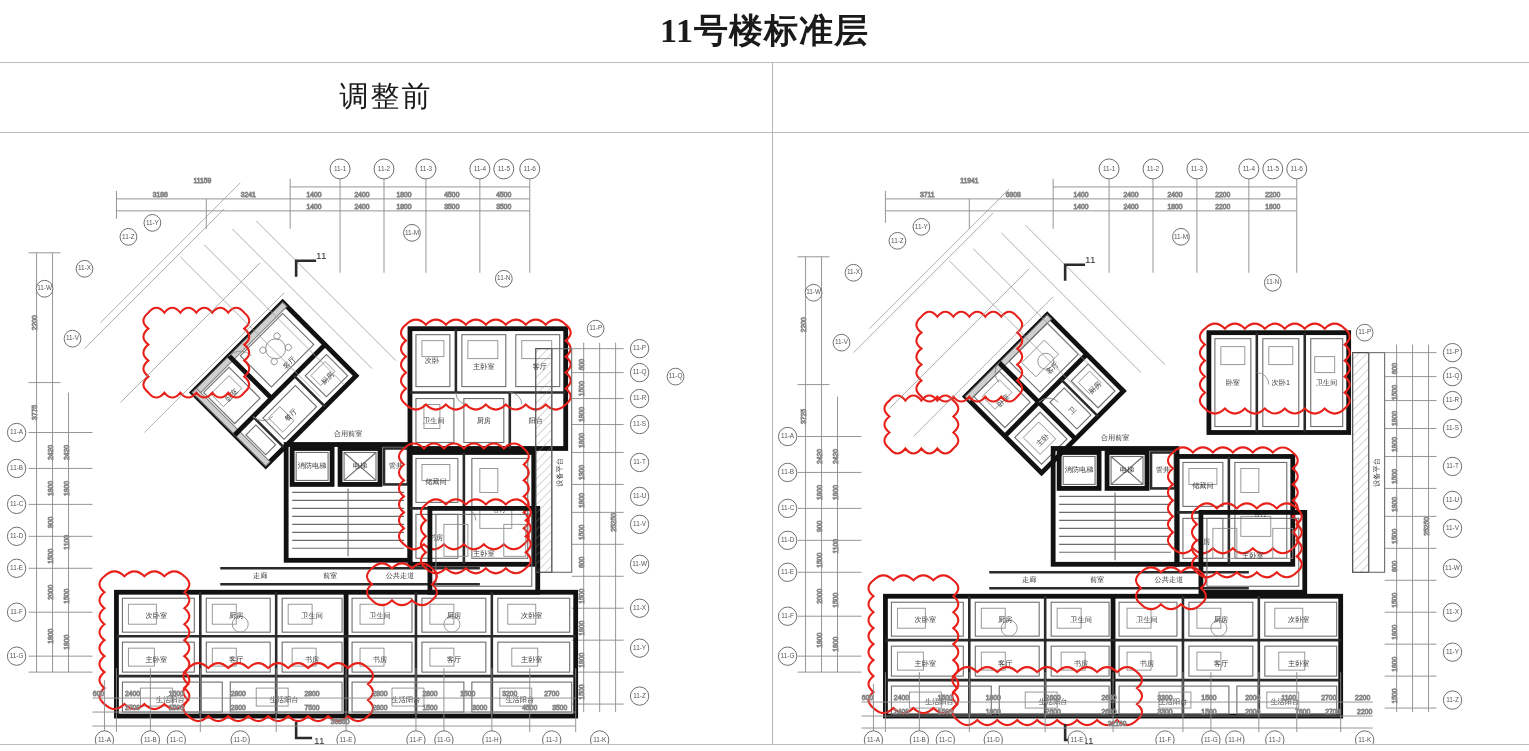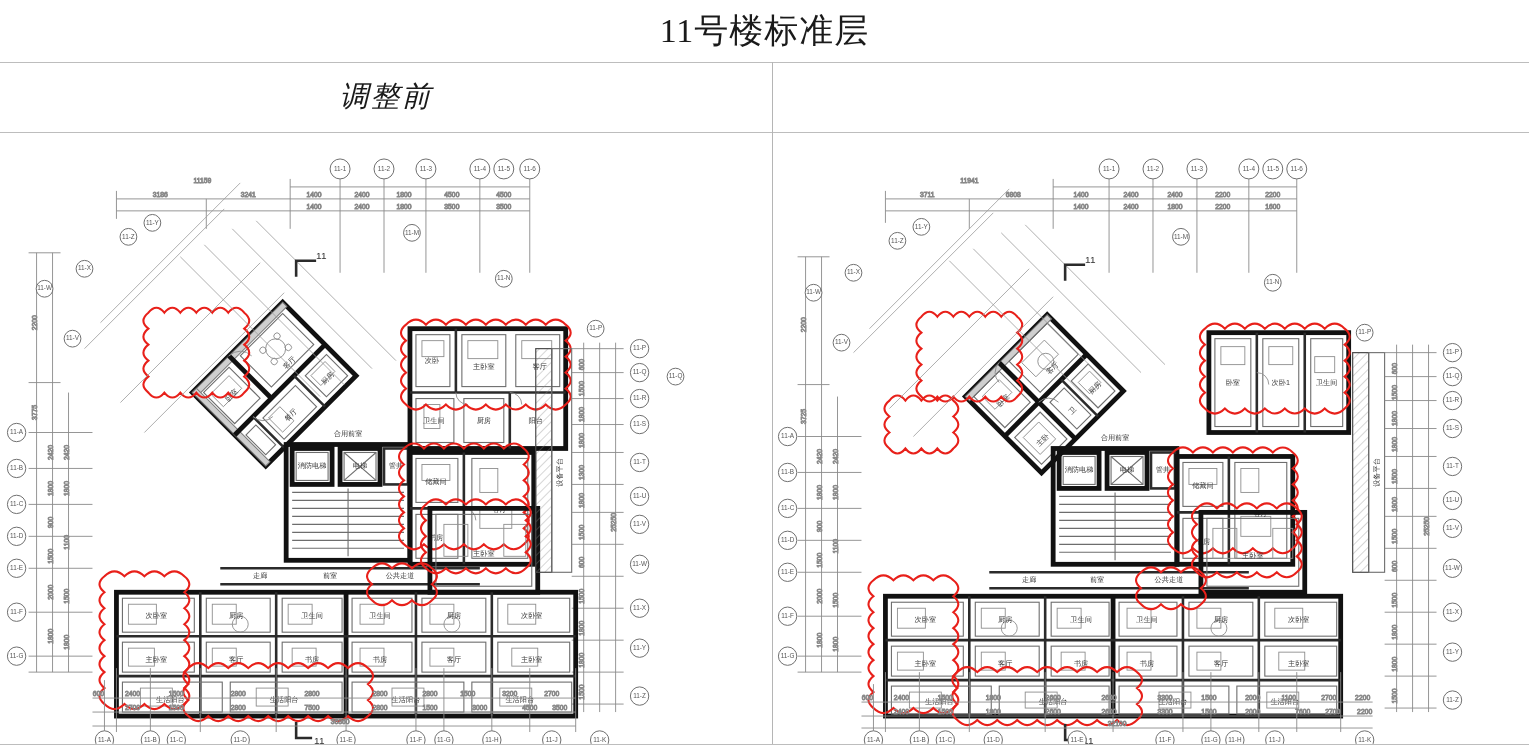--- a/index.html
+++ b/index.html
@@ -1,32 +1,32 @@
 <!DOCTYPE html>
 <html><head>
 <meta charset="utf-8">
 <style>
   html,body{margin:0;padding:0;background:#ffffff;}
   body{width:1529px;height:751px;overflow:hidden;font-family:"Liberation Sans",sans-serif;}
   .page{position:relative;width:1529px;height:751px;background:#fff;}
 
   .title-bar{position:absolute;left:0;top:0;width:1529px;height:62px;display:flex;align-items:center;justify-content:center;}
-  .title-text{font-family:"Liberation Serif","DejaVu Serif",serif;font-size:34px;color:#1a1a1a;letter-spacing:1px;font-weight:400;text-align:center;}
+  .title-text{font-family:"Liberation Serif","DejaVu Serif",serif;font-size:34px;color:#1a1a1a;letter-spacing:1px;font-weight:700;text-align:center;}
 
   .hline{position:absolute;left:0;width:1529px;height:1px;background:#bdbdbd;}
   .hline.t1{top:62px;}
   .hline.t2{top:132px;}
   .hline.bot{top:744px;}
   .vline{position:absolute;top:62px;left:772px;width:1px;height:682px;background:#b5b5b5;}
 
   .sub-row{position:absolute;left:0;top:62px;width:1529px;height:70px;}
   .sub-cell{position:absolute;top:0;height:70px;display:flex;align-items:center;justify-content:center;}
   .sub-cell.left{left:0;width:772px;}
   .sub-cell.right{left:773px;width:756px;}
-  .sub-text{font-family:"Liberation Serif","DejaVu Serif",serif;font-size:29px;color:#1a1a1a;letter-spacing:2px;font-style:italic;}
+  .sub-text{font-family:"Liberation Serif","DejaVu Serif",serif;font-size:29px;color:#1a1a1a;letter-spacing:2px;}
 
   .panel{position:absolute;top:133px;height:611px;overflow:hidden;}
   .panel.left{left:0;width:772px;}
   .panel.right{left:773px;width:756px;}
   .plan-svg{position:absolute;left:0;top:0;}
 
   
   .wall-heavy{stroke:#111;stroke-width:2.4;fill:none;}
   .wall-med{stroke:#2b2b2b;stroke-width:1.3;fill:none;}
   .wall-thin{stroke:#6d6d6d;stroke-width:0.55;fill:none;}

